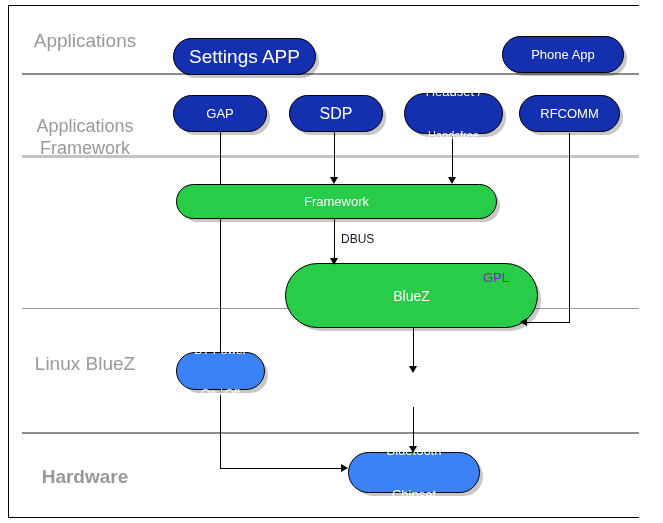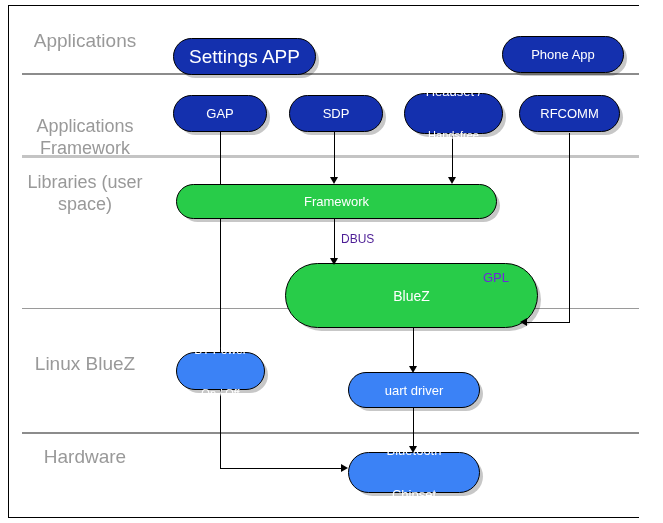--- a/index.html
+++ b/index.html
@@ -95,21 +95,21 @@
   .arrow-left {
     position: absolute;
     width: 0; height: 0;
     border-top: 4px solid transparent;
     border-bottom: 4px solid transparent;
     border-right: 7px solid #000000;
     z-index: 6;
   }
   .edge-label {
     position: absolute;
-    color: #4c1d95;
+    color: #0f172a;
     font-size: 12px;
     z-index: 6;
   }
   .inner-tag {
     position: absolute;
     color: #6d28d9;
     font-size: 13px;
     z-index: 7;
   }
 </style>
@@ -127,30 +127,26 @@
 
   <div class="layer-label" style="top:30px;">
     <span>Applications</span>
   </div>
 
   <div class="layer-label two-line" style="top:89px;margin-top:26px;">
     <span class="l1">Applications</span>
     <span class="l2">Framework</span>
   </div>
 
-  <div class="layer-label two-line" style="top:171px;">
-    <span class="l1">Libraries</span>
-    <span class="l2">(user space)</span>
-  </div>
 
   <div class="layer-label" style="top:353px;">
     <span>Linux BlueZ</span>
   </div>
 
-  <div class="layer-label" style="top:446px;">
+  <div class="layer-label" style="top:466px;font-weight:bold;">
     <span>Hardware</span>
   </div>
 
   <div class="conn v under" style="left:220px; top:131px; height:337px;"></div>
   <div class="conn h under" style="left:220px; top:468px; width:122px;"></div>
   <div class="arrow-right" style="left:341px; top:464px;"></div>
 
   <div class="conn v" style="left:334px; top:131px; height:47px;"></div>
   <div class="arrow-down" style="left:330px; top:177px;"></div>
 
@@ -176,21 +172,21 @@
   </div>
 
   <div class="node blue" style="left:502px; top:14px; width:122px; height:37px; font-size:13px;margin-top:22px;">
     <span class="l1">Phone App</span>
   </div>
 
   <div class="node blue" style="left:173px; top:95px; width:94px; height:37px; font-size:13px;">
     <span class="l1">GAP</span>
   </div>
 
-  <div class="node blue" style="left:289px; top:95px; width:94px; height:37px; font-size:13px;">
+  <div class="node blue" style="left:289px; top:95px; width:94px; height:37px; font-size:16px;">
     <span class="l1">SDP</span>
   </div>
 
   <div class="node blue" style="left:404px; top:93px; width:99px; height:41px; font-size:13px; line-height:14px;">
     <span class="l1">Headset /</span>
     <span class="l2" style="font-size:11px;">Handsfree</span>
   </div>
 
   <div class="node blue" style="left:519px; top:95px; width:101px; height:37px; font-size:13px;">
     <span class="l1">RFCOMM</span>
@@ -203,22 +199,19 @@
   <div class="node green" style="left:285px; top:263px; width:253px; height:65px; font-size:14px;">
     <span class="l1">BlueZ</span>
   </div>
   <div class="inner-tag" style="left:483px; top:270px;">GPL</div>
 
   <div class="node red" style="left:176px; top:352px; width:89px; height:38px; font-size:12px; line-height:14px;">
     <span class="l1">BT Power</span>
     <span class="l2" style="font-size:11px;">On / Off</span>
   </div>
 
-  <div class="node red" style="left:348px; top:372px; width:132px; height:36px; font-size:13px;">
-    <span class="l1">uart driver</span>
-  </div>
 
   <div class="node red" style="left:348px; top:452px; width:132px; height:41px; font-size:13px; line-height:15px;">
     <span class="l1">Bluetooth</span>
     <span class="l2">Chipset</span>
   </div>
 
 </div>
 
 </body></html>

